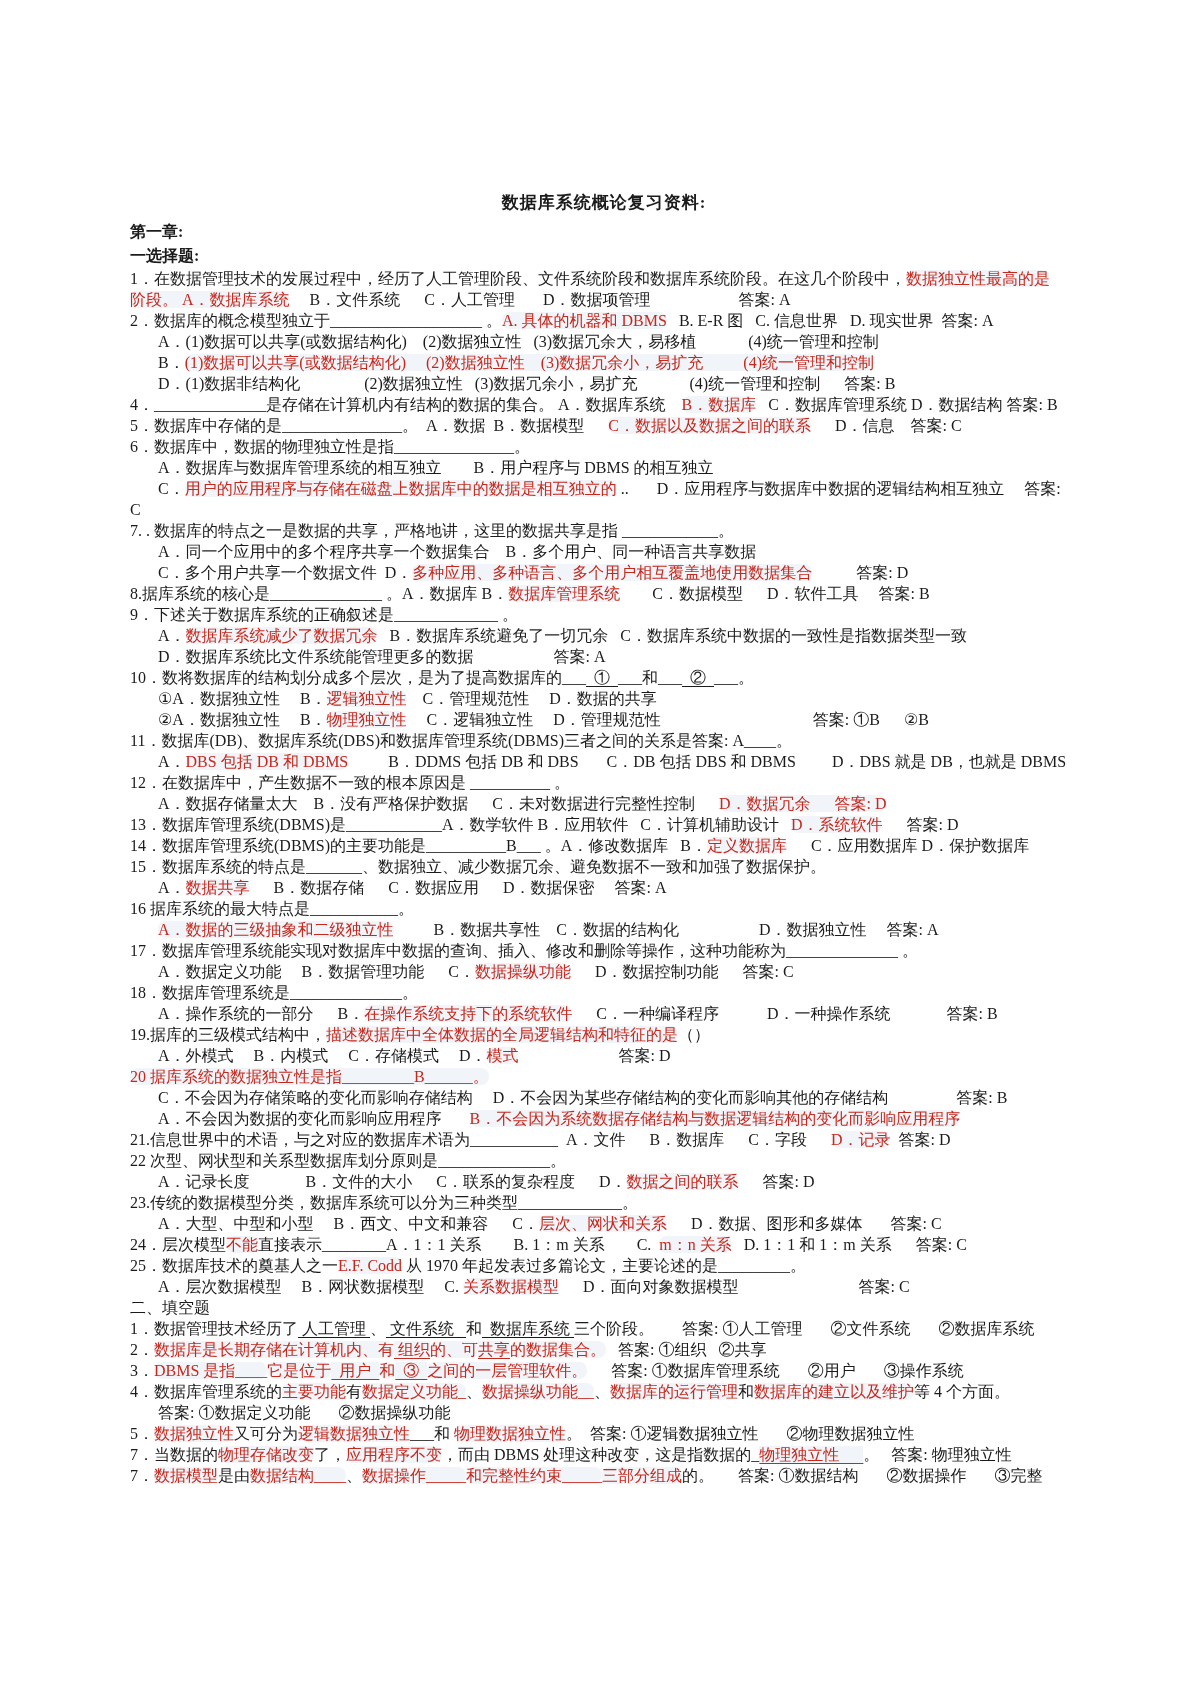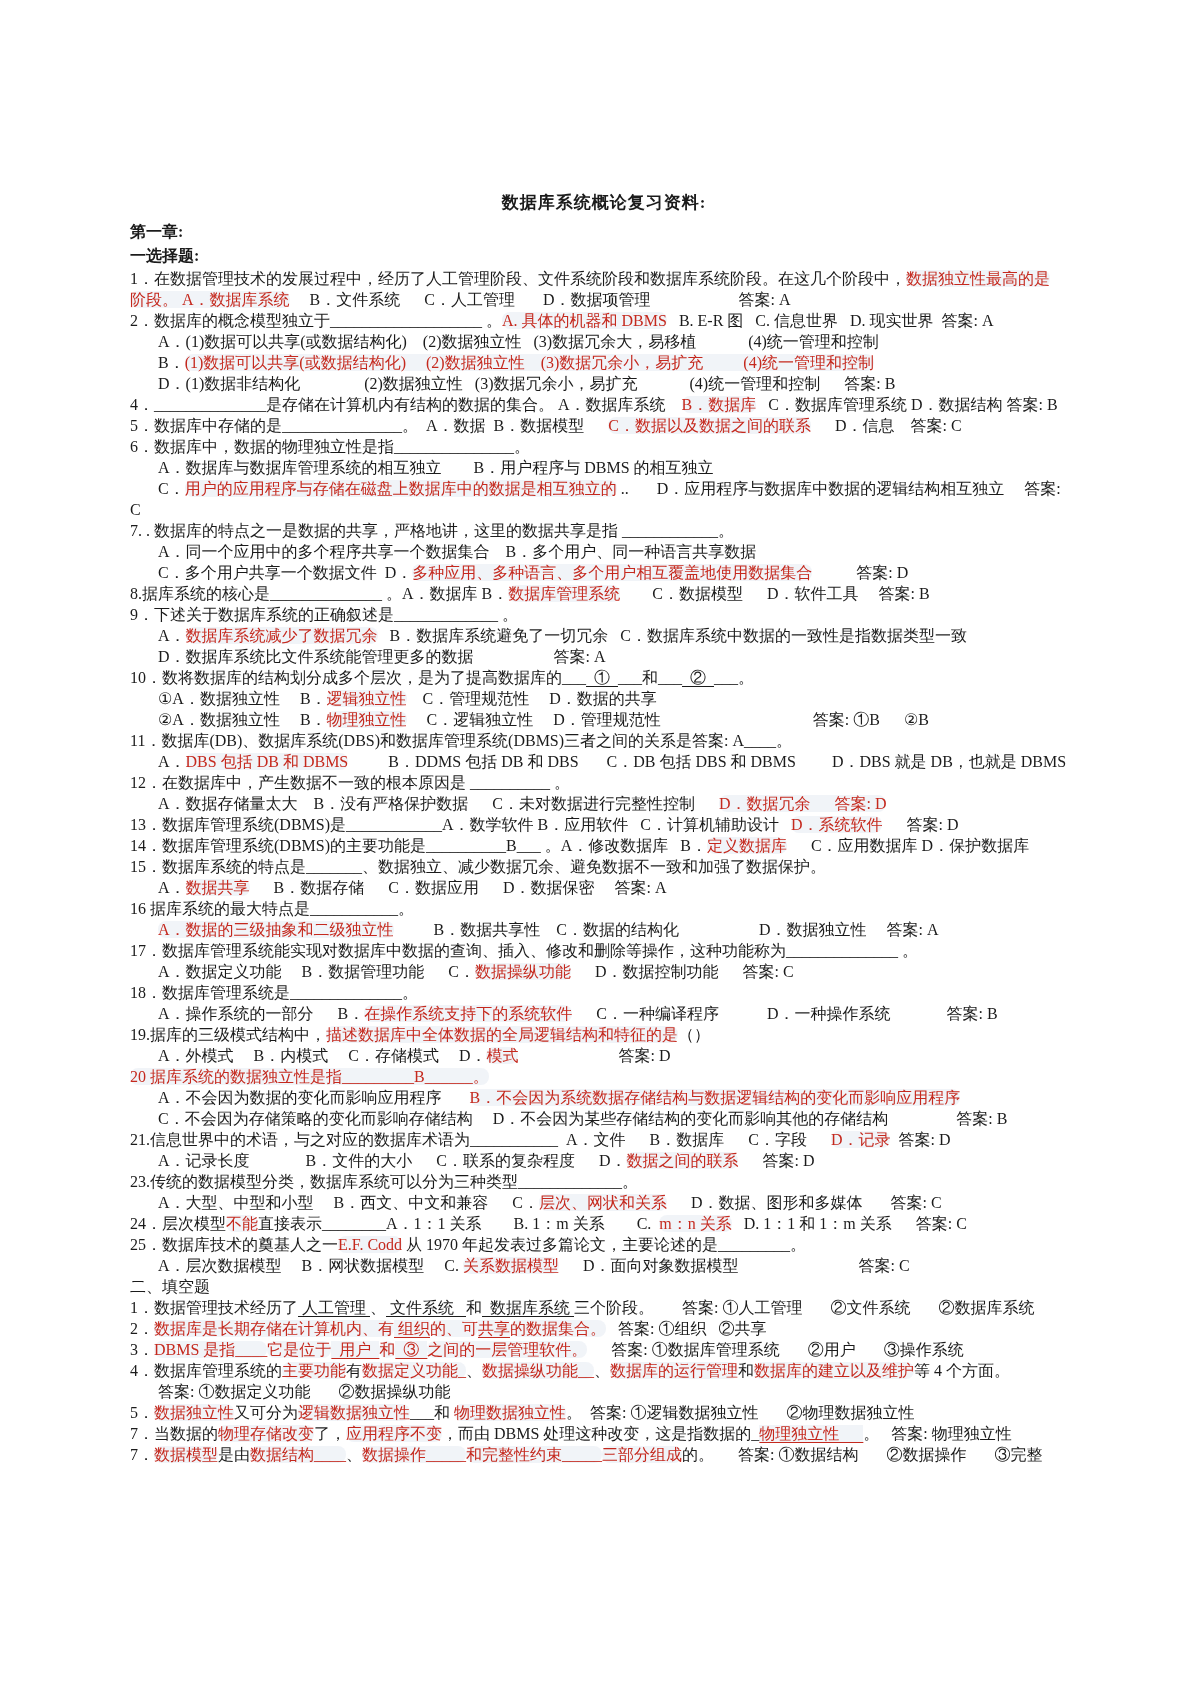--- a/index.html
+++ b/index.html
@@ -72,23 +72,24 @@
         <div class="line ind"><span class="k">A．</span><span class="r">数据共享</span><span class="k">      B．数据存储      C．数据应用      D．数据保密     答案: A</span></div>
         <div class="line"><span class="k">16 据库系统的最大特点是___________。</span></div>
         <div class="line ind"><span class="r">A．数据的三级抽象和二级独立性</span><span class="k">          B．数据共享性    C．数据的结构化                    D．数据独立性     答案: A</span></div>
         <div class="line"><span class="k">17．数据库管理系统能实现对数据库中数据的查询、插入、修改和删除等操作，这种功能称为______________ 。</span></div>
         <div class="line ind"><span class="k">A．数据定义功能     B．数据管理功能      C．</span><span class="r">数据操纵功能</span><span class="k">      D．数据控制功能      答案: C</span></div>
         <div class="line"><span class="k">18．数据库管理系统是______________。</span></div>
         <div class="line ind"><span class="k">A．操作系统的一部分      B．</span><span class="r">在操作系统支持下的系统软件</span><span class="k">      C．一种编译程序            D．一种操作系统              答案: B</span></div>
         <div class="line"><span class="k">19.据库的三级模式结构中，</span><span class="r">描述数据库中全体数据的全局逻辑结构和特征的是</span><span class="k">（）</span></div>
         <div class="line ind"><span class="k">A．外模式     B．内模式     C．存储模式     D．</span><span class="r">模式</span><span class="k">                         答案: D</span></div>
         <div class="line"><span class="r">20 据库系统的数据独立性是指_________B______。</span></div>
+        <div class="line ind"><span class="k">C．不会因为存储策略的变化而影响存储结构     D．不会因为某些存储结构的变化而影响其他的存储结构                 答案: B</span></div>
         <div class="line ind"><span class="k">A．不会因为数据的变化而影响应用程序       </span><span class="r">B．不会因为系统数据存储结构与数据逻辑结构的变化而影响应用程序</span></div>
-        <div class="line ind"><span class="k">C．不会因为存储策略的变化而影响存储结构     D．不会因为某些存储结构的变化而影响其他的存储结构                 答案: B</span></div>
         <div class="line"><span class="k">21.信息世界中的术语，与之对应的数据库术语为___________  A．文件      B．数据库      C．字段      </span><span class="r">D．记录</span><span class="k">  答案: D</span></div>
+        <div class="line"><span class="k">22 次型、网状型和关系型数据库划分原则是______________。</span></div>
         <div class="line ind"><span class="k">A．记录长度              B．文件的大小      C．联系的复杂程度      D．</span><span class="r">数据之间的联系</span><span class="k">      答案: D</span></div>
         <div class="line"><span class="k">23.传统的数据模型分类，数据库系统可以分为三种类型_____________。</span></div>
         <div class="line ind"><span class="k">A．大型、中型和小型     B．西文、中文和兼容      C．</span><span class="r">层次、网状和关系</span><span class="k">      D．数据、图形和多媒体       答案: C</span></div>
         <div class="line"><span class="k">24．层次模型</span><span class="r">不能</span><span class="k">直接表示________A．1：1 关系        B. 1：m 关系        C.  </span><span class="r">m：n 关系</span><span class="k">   D. 1：1 和 1：m 关系      答案: C</span></div>
         <div class="line"><span class="k">25．数据库技术的奠基人之一</span><span class="r">E.F. Codd</span><span class="k"> 从 1970 年起发表过多篇论文，主要论述的是_________。</span></div>
         <div class="line ind"><span class="k">A．层次数据模型     B．网状数据模型     C. </span><span class="r">关系数据模型</span><span class="k">      D．面向对象数据模型                              答案: C</span></div>
         <div class="line"><span class="k">二、填空题</span></div>
         <div class="line"><span class="k">1．数据管理技术经历了</span><span class="ku"> 人工管理 </span><span class="k">、</span><span class="ku"> 文件系统   </span><span class="k">和</span><span class="ku">  数据库系统 </span><span class="k">三个阶段。       答案: ①人工管理       ②文件系统       ②数据库系统</span></div>
         <div class="line"><span class="k">2．</span><span class="r">数据库是长期存储在计算机内、有</span><span class="ru"> 组织</span><span class="r">的、可</span><span class="ru">共享</span><span class="r">的数据集合。</span><span class="k">   答案: ①组织   ②共享</span></div>
         <div class="line"><span class="k">3．</span><span class="r">DBMS 是指____</span><span class="r">它是位于</span><span class="ru">  用户  </span><span class="r">和</span><span class="ru">  ③  </span><span class="r">之间的一层管理软件。</span><span class="k">      答案: ①数据库管理系统       ②用户       ③操作系统</span></div>

